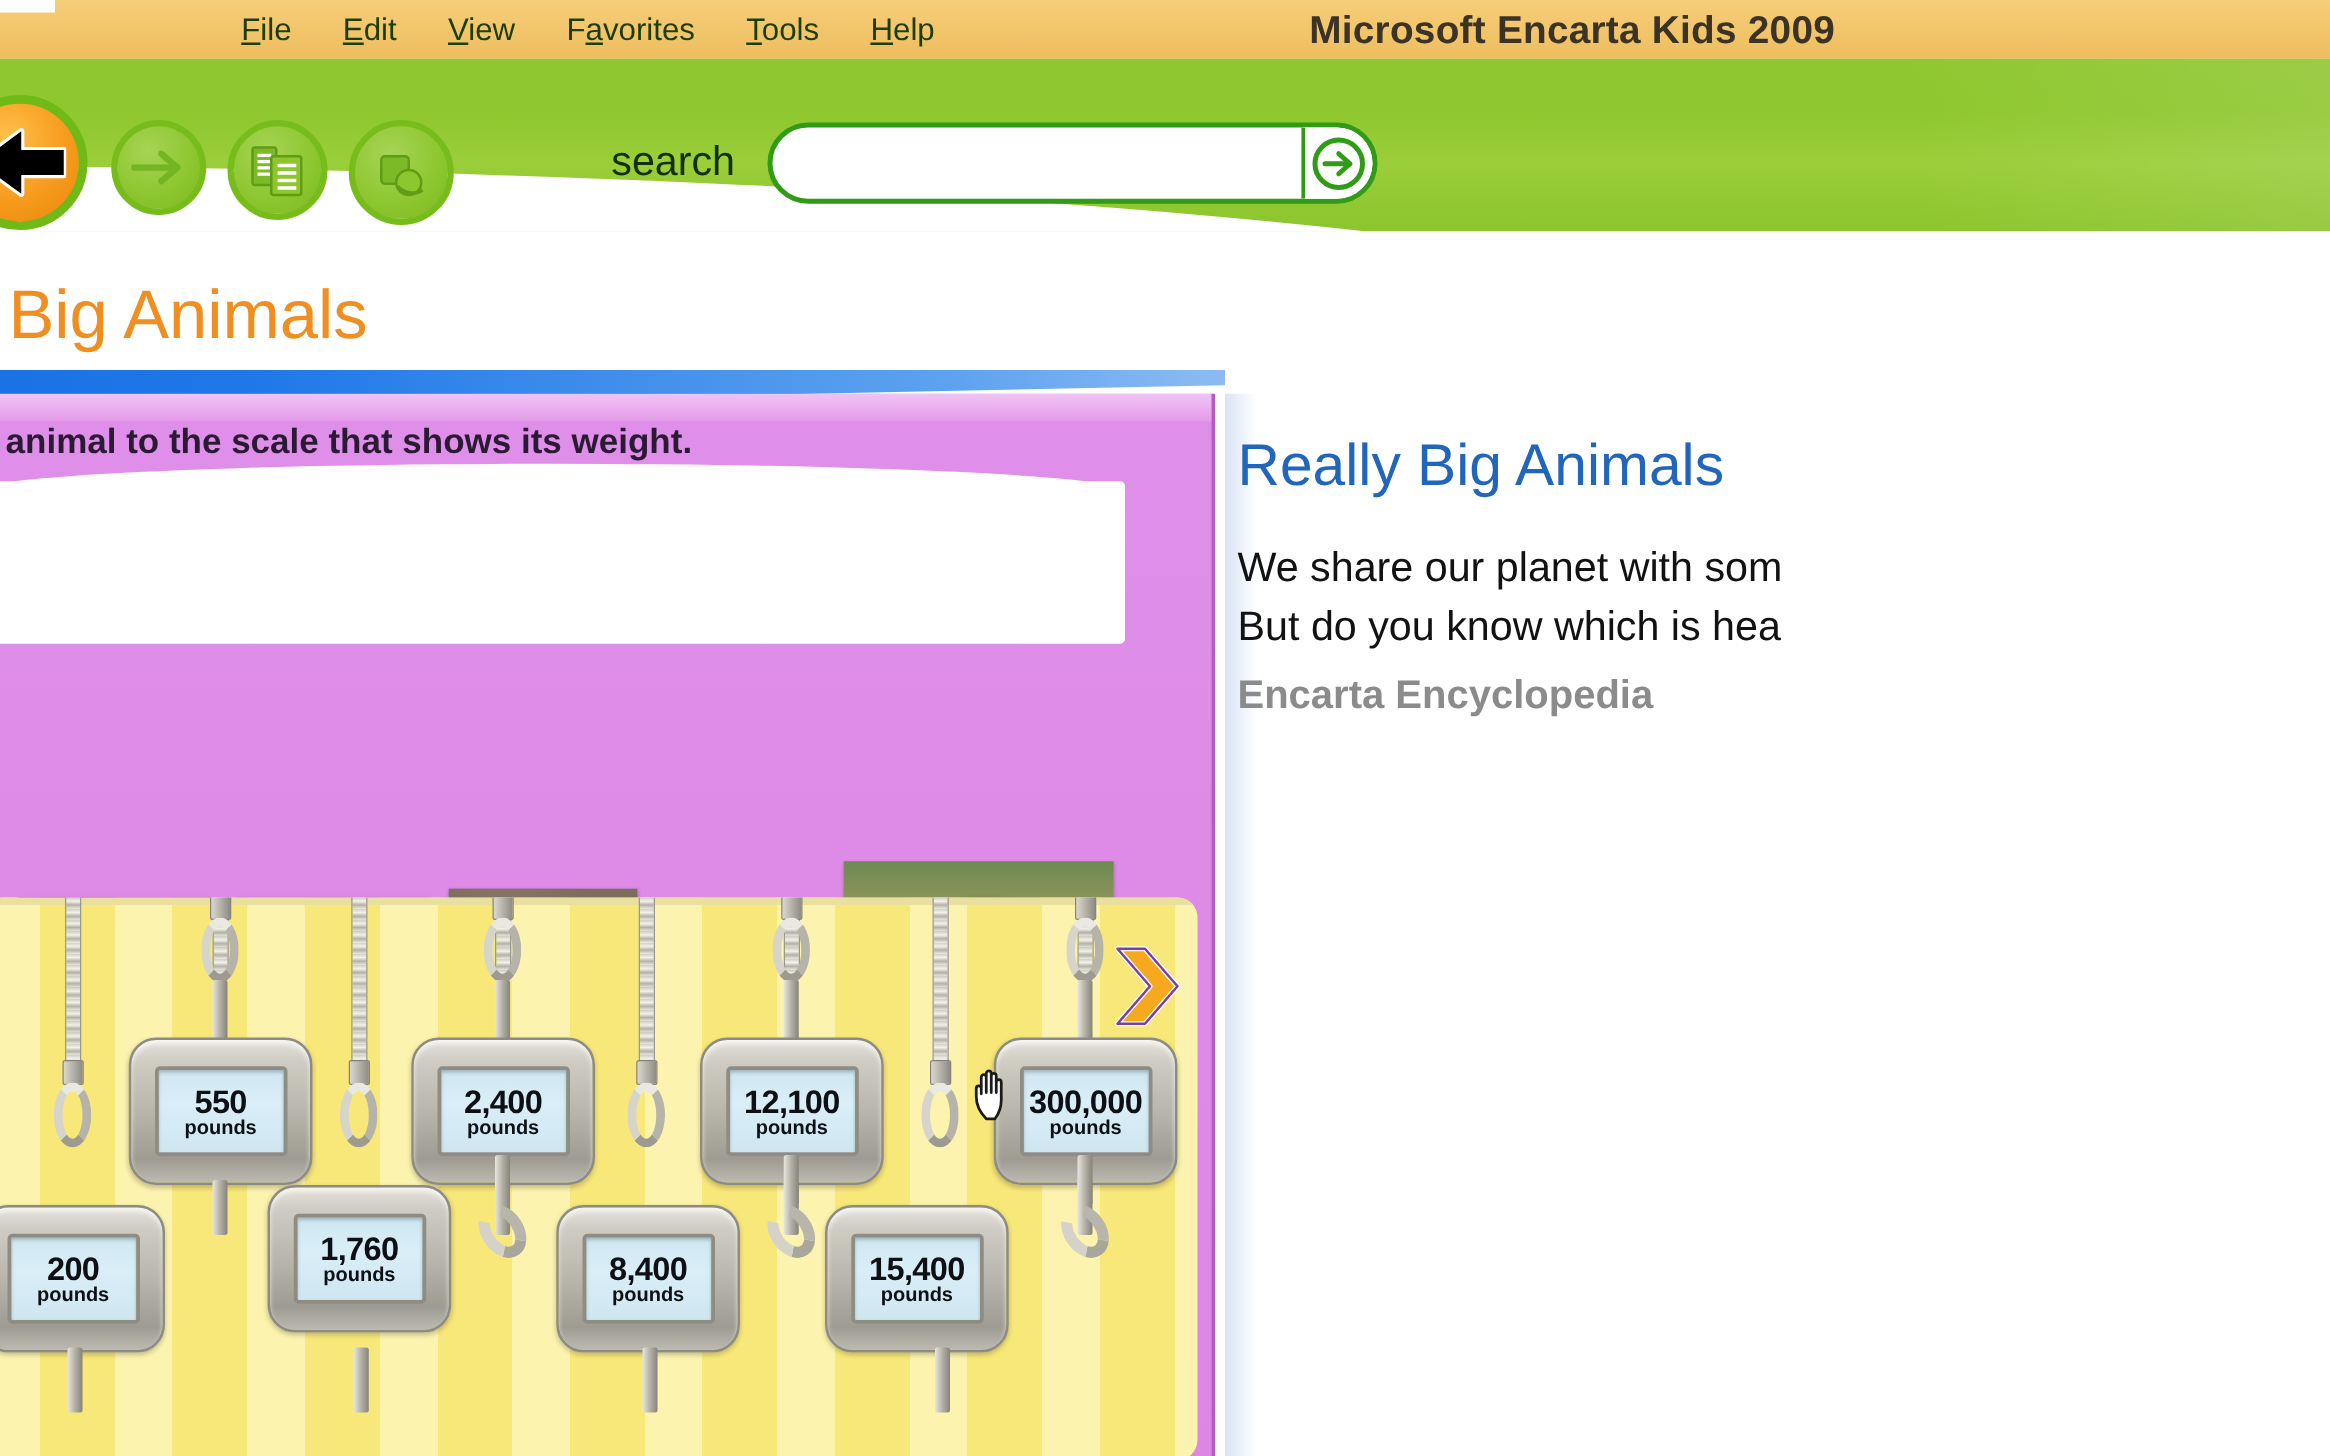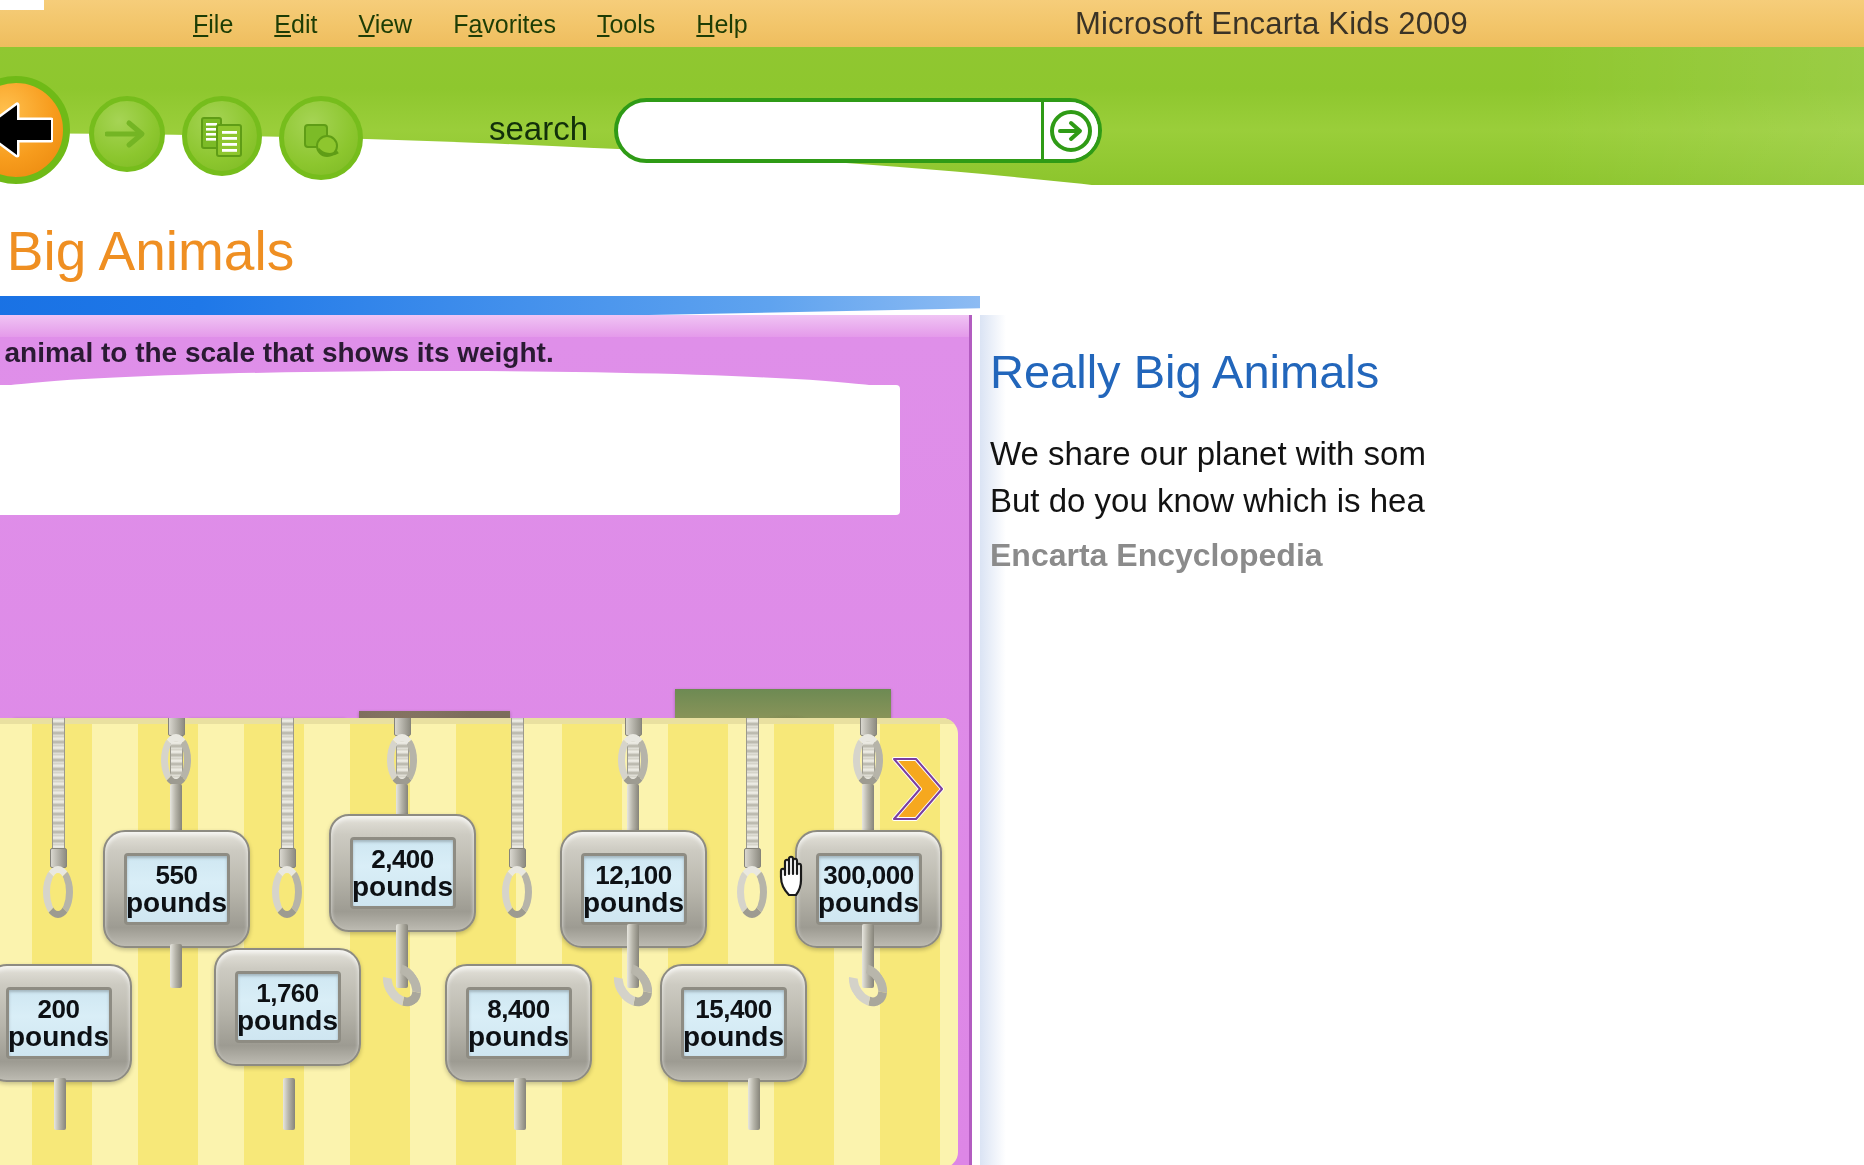--- a/index.html
+++ b/index.html
@@ -31,20 +31,21 @@
     background: #ffffff;
   }
   .titlebar .title-text {
     position: absolute;
     right: 396px;
     top: 6px;
     font-size: 31px;
     color: #3a3326;
     letter-spacing: 0.2px;
     white-space: nowrap;
+    font-weight: bold;
   }
 
   
   .navbar {
     position: absolute;
     left: 0; top: 47px;
     width: 1864px;
     height: 138px;
     background: linear-gradient(to bottom, #90c731 0%, #8ec72e 30%, #9ace3a 60%, #8cc52c 100%);
     overflow: hidden;
@@ -373,21 +374,21 @@
     align-items: center; justify-content: center;
     line-height: 1.0;
   }
   .scale .w-num {
     font-size: 26px;
     font-weight: bold;
     color: #0d1014;
     letter-spacing: -0.5px;
   }
   .scale .w-unit {
-    font-size: 28px;
+    font-size: 16px;
     font-weight: bold;
     color: #0d1014;
     margin-top: 1px;
     text-align: right;
   }
   .hook {
     position: absolute;
     width: 34px; height: 46px;
     border: 9px solid;
     border-color: transparent #b8b6ab #a9a79c #d4d2c9;
@@ -590,21 +591,21 @@
       <div class="chain" style="left:760px; top:0px; height:134px;"></div>
       <div class="shackle" style="left:758px; top:130px;"></div>
       <div class="chain-link" style="left:751px; top:148px;"></div>
 
       <div class="scale" style="left:117px; top:112px;">
         <div class="bezel">
           <span class="w-num">550</span>
           <span class="w-unit">pounds</span>
         </div>
       </div>
-      <div class="scale" style="left:343px; top:96px;border-radius:20px;">
+      <div class="scale" style="left:343px; top:112px;">
         <div class="bezel">
           <span class="w-num">2,400</span>
           <span class="w-unit">pounds</span>
         </div>
       </div>
       <div class="scale" style="left:574px; top:112px;">
         <div class="bezel">
           <span class="w-num">12,100</span>
           <span class="w-unit">pounds</span>
         </div>

